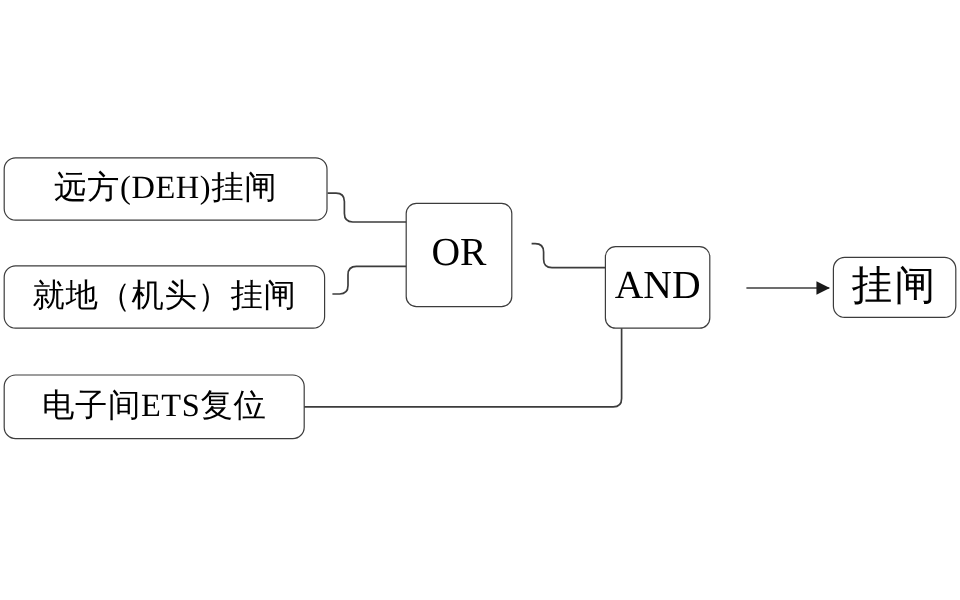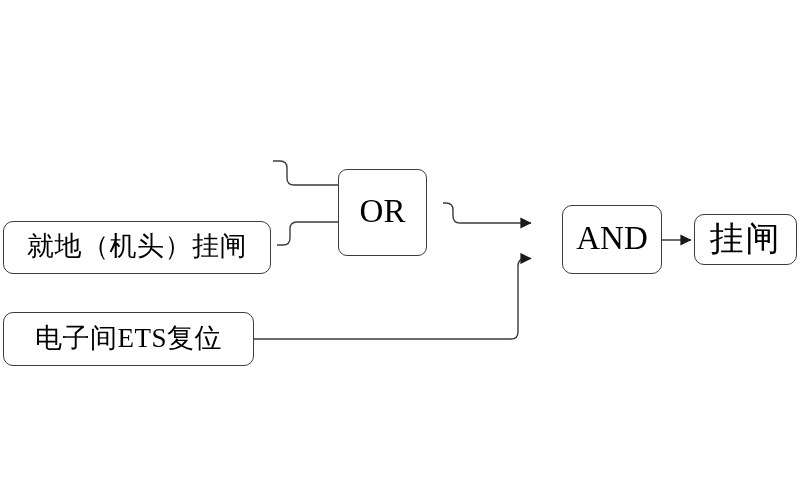--- a/index.html
+++ b/index.html
@@ -48,21 +48,21 @@
   .node-label {
     white-space: nowrap;
     line-height: 1;
     padding-bottom: 2px;
   }
   
   #node-remote  { left: 3px;   top: 131px; width: 270px; height: 53px; }
   #node-local   { left: 3px;   top: 221px; width: 268px; height: 53px; }
   #node-ets     { left: 3px;   top: 312px; width: 251px; height: 54px; }
   #node-or      { left: 338px; top: 169px; width: 89px;  height: 87px; }
-  #node-and     { left: 562px; top: 205px; width: 100px;  height: 69px; border-radius: 10px; }
+  #node-and     { left: 504px; top: 205px; width: 88px;  height: 69px; }
   #node-out     { left: 694px; top: 214px; width: 103px; height: 51px; }
 </style>
 </head>
 <body>
 
 <div class="canvas">
 
   <svg class="wires" width="800" height="500" viewBox="0 0 800 500" fill="none" stroke="#3c3c3c" stroke-width="1.4">
     <defs>
       <marker id="arrow" viewBox="0 0 10 10" refX="9.5" refY="5" markerWidth="8.5" markerHeight="8" orient="auto-start-reverse">
@@ -74,20 +74,23 @@
 
     <path d="M 277 245 H 283 Q 290 245 290 238 V 229 Q 290 222 297 222 H 351" marker-end="url(#arrow)"></path>
 
     <path d="M 443 203 H 446 Q 453 203 453 210 V 216 Q 453 223 460 223 H 531" marker-end="url(#arrow)"></path>
 
     <path d="M 235 339 H 511 Q 518 339 518 332 V 266 Q 518 259 525 258.5 H 531" marker-end="url(#arrow)"></path>
 
     <path d="M 622 240 H 691" marker-end="url(#arrow)"></path>
   </svg>
 
+  <div class="node node-input" id="node-remote">
+    <span class="node-label">远方(DEH)挂闸</span>
+  </div>
 
   <div class="node node-input" id="node-local">
     <span class="node-label">就地（机头）挂闸</span>
   </div>
 
   <div class="node node-input" id="node-ets">
     <span class="node-label">电子间ETS复位</span>
   </div>
 
   <div class="node node-gate" id="node-or">

